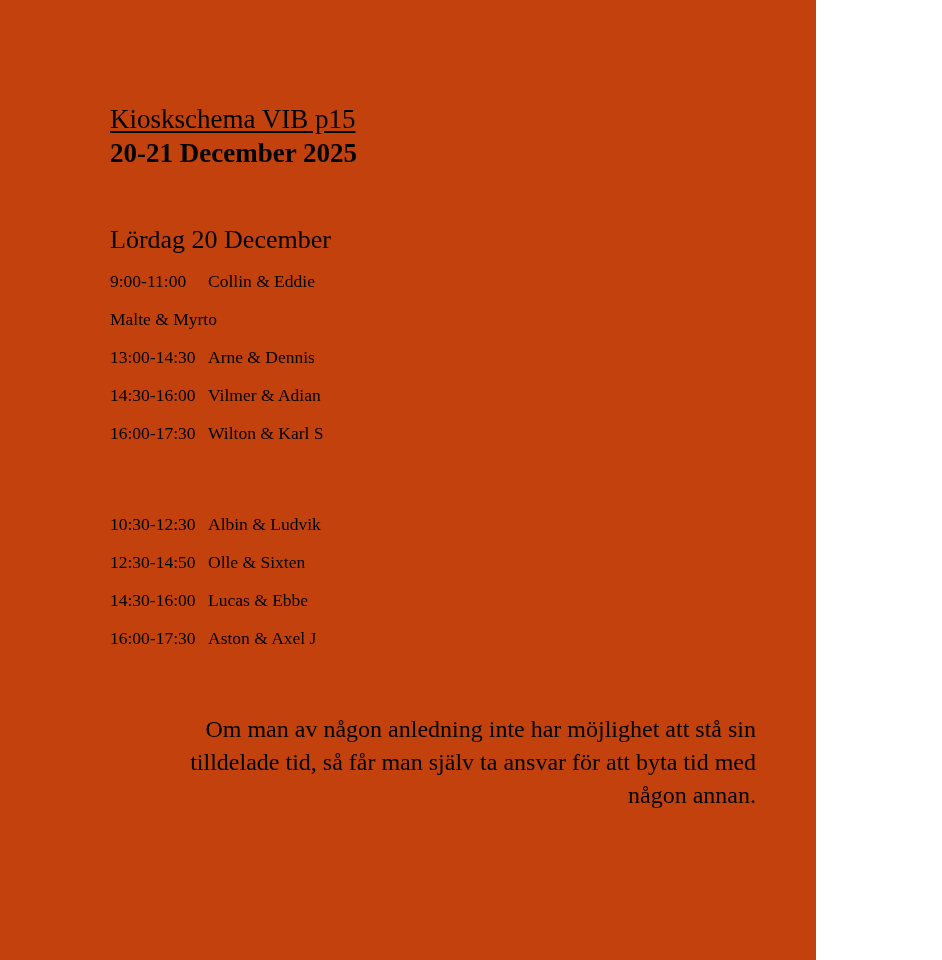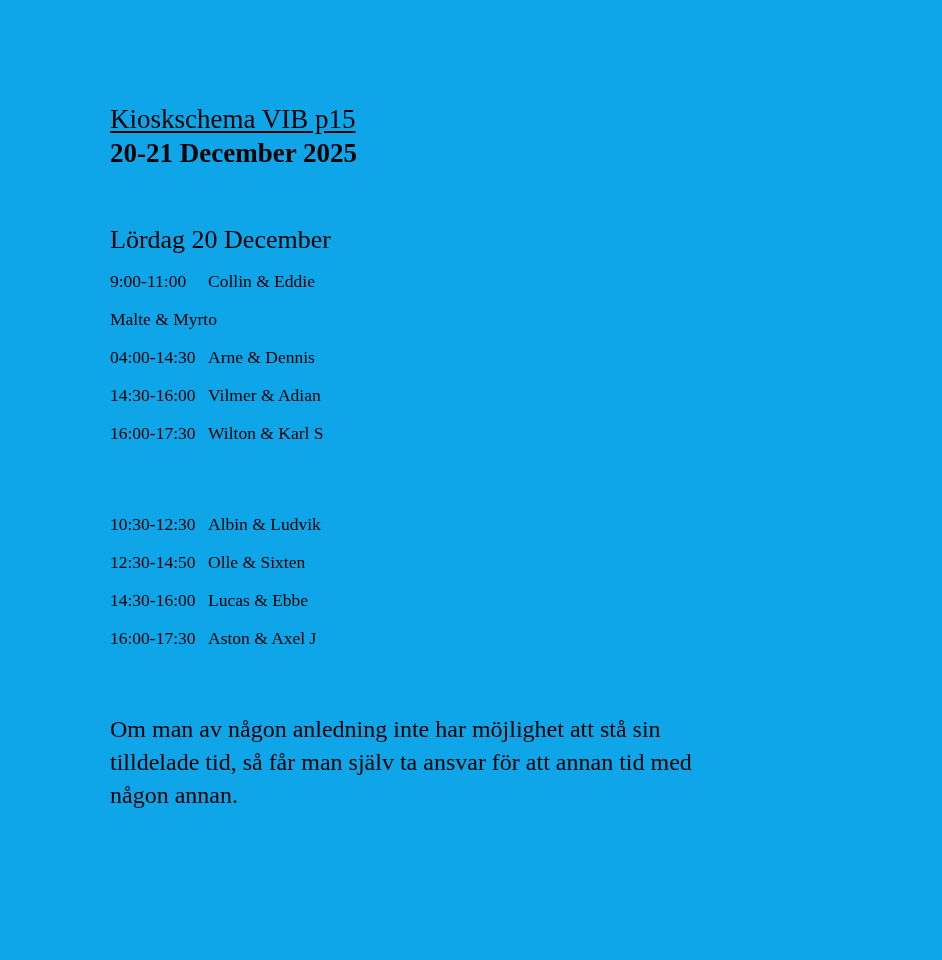--- a/index.html
+++ b/index.html
@@ -6,23 +6,23 @@
   * { margin: 0; padding: 0; box-sizing: border-box; }
   html, body { background: #ffffff; }
   body {
     font-family: "Liberation Serif", "DejaVu Serif", serif;
     color: #000000;
     width: 942px;
     height: 960px;
     overflow: hidden;
   }
   .page {
-    width: 942px;
+    width: 816px;
     height: 960px;
-    background: #0ea5e9;
+    background: #c2410c;
     position: relative;
   }
   .content {
     padding: 102px 60px 0 110px;
   }
   .doc-title {
     font-size: 27px;
     line-height: 34px;
     font-weight: normal;
     text-decoration: underline;
@@ -55,20 +55,21 @@
     width: 98px;
     flex: 0 0 98px;
   }
   .shift-names {
     display: inline-block;
   }
   .footer-note {
     margin-top: 56px;
     font-size: 24px;
     line-height: 33px;
+    text-align: right;
   }
   .footer-line {
     display: block;
     white-space: nowrap;
   }
 </style>
 </head>
 <body>
 
 <div class="page">
@@ -82,21 +83,21 @@
     <section class="day-section">
       <div class="day-heading">Lördag 20 December</div>
       <div class="schedule-row">
         <span class="shift-time">9:00-11:00</span>
         <span class="shift-names">Collin &amp; Eddie</span>
       </div>
       <div class="schedule-row">
         <span class="shift-names">Malte &amp; Myrto</span>
       </div>
       <div class="schedule-row">
-        <span class="shift-time">04:00-14:30</span>
+        <span class="shift-time">13:00-14:30</span>
         <span class="shift-names">Arne &amp; Dennis</span>
       </div>
       <div class="schedule-row">
         <span class="shift-time">14:30-16:00</span>
         <span class="shift-names">Vilmer &amp; Adian</span>
       </div>
       <div class="schedule-row">
         <span class="shift-time">16:00-17:30</span>
         <span class="shift-names">Wilton &amp; Karl S</span>
       </div>
@@ -116,18 +117,18 @@
         <span class="shift-names">Lucas &amp; Ebbe</span>
       </div>
       <div class="schedule-row">
         <span class="shift-time">16:00-17:30</span>
         <span class="shift-names">Aston &amp; Axel J</span>
       </div>
     </section>
 
     <p class="footer-note">
       <span class="footer-line">Om man av någon anledning inte har möjlighet att stå sin</span>
-      <span class="footer-line">tilldelade tid, så får man själv ta ansvar för att annan tid med</span>
+      <span class="footer-line">tilldelade tid, så får man själv ta ansvar för att byta tid med</span>
       <span class="footer-line">någon annan.</span>
     </p>
 
   </div>
 </div>
 
 </body></html>

